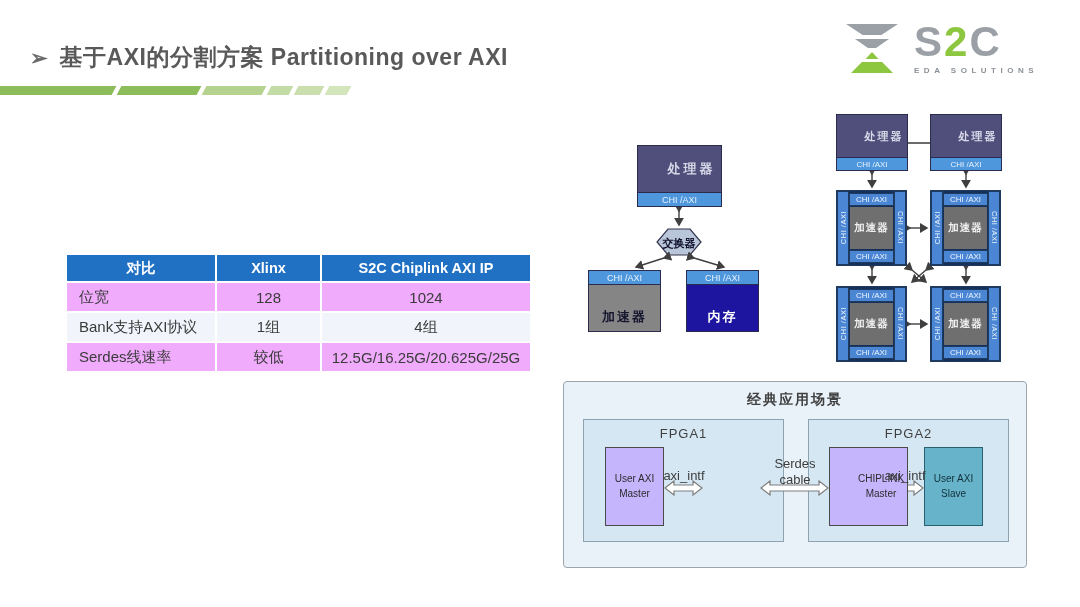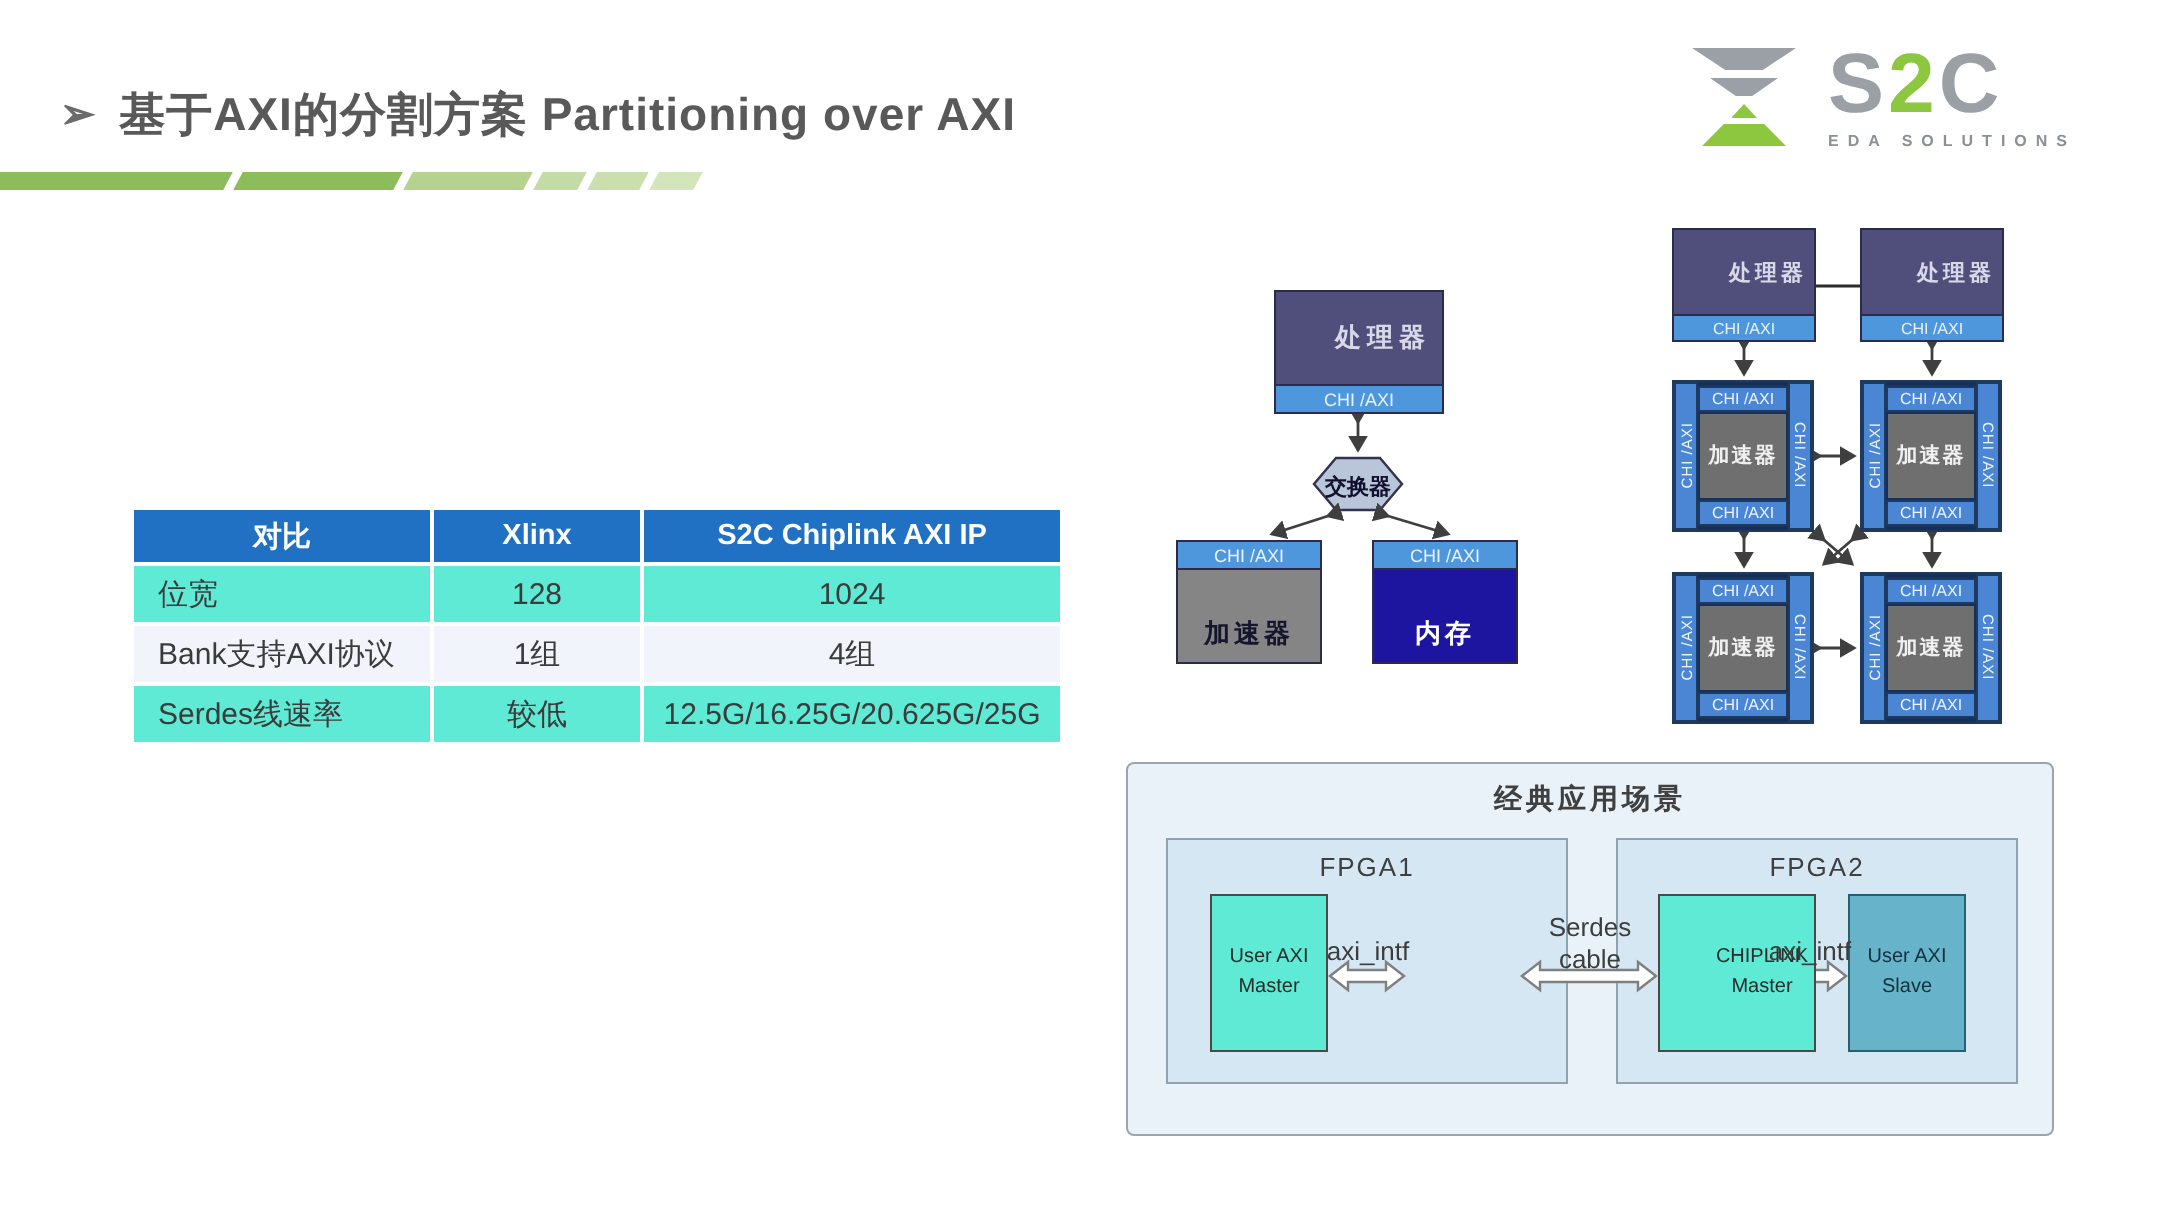--- a/index.html
+++ b/index.html
@@ -29,21 +29,21 @@
   .logo-sub { font-size:8px; letter-spacing:4.5px; color:#8a9097; margin-top:4px; font-weight:bold; }
 
   
   .cmp-table { position:absolute; left:65px; top:253px; border-collapse:collapse; table-layout:fixed; }
   .cmp-table th, .cmp-table td { border:2px solid #ffffff; }
   .cmp-table th {
     background:#2070c4; color:#ffffff; font-size:14.5px; font-weight:bold;
     height:28px; text-align:center;
   }
   .cmp-table td { height:30px; font-size:15px; color:#3b3b3b; text-align:center; }
-  .cmp-table tr.odd td { background:#5eead4; }
+  .cmp-table tr.odd td { background:#f0abfc; }
   .cmp-table tr.even td { background:#f1f4fa; }
   .cmp-table td.c0 { text-align:left; padding-left:12px; }
   .w0 { width:150px; } .w1 { width:105px; } .w2 { width:210px; }
 
   
   .abs { position:absolute; }
   .svg-overlay { position:absolute; left:0; top:0; pointer-events:none; }
 
   
   .soc { left:580px; top:140px; width:200px; height:200px; }
@@ -74,21 +74,21 @@
   .accel .core { position:absolute; left:13px; right:13px; top:16px; bottom:16px; background:#6f6f6f;
                  color:#f0f0f0; display:flex; align-items:center; justify-content:center; font-size:10.5px; font-weight:bold; letter-spacing:1px; }
 
   
   .app { left:563px; top:381px; width:464px; height:187px; background:#e9f2f9; border:1px solid #9aa5ad; border-radius:4px; }
   .app-title { position:absolute; left:0; right:0; top:9px; text-align:center; font-size:14px; font-weight:bold; color:#404040; letter-spacing:2px; }
   .fpga-panel { position:absolute; top:37px; width:201px; height:123px; background:#d6e7f4; border:1px solid #8ea3b0; }
   .fpga-label { position:absolute; left:0; right:0; top:6px; text-align:center; font-size:13px; color:#3f3f3f; letter-spacing:1px; }
   .node { position:absolute; top:65px; height:79px; border:1px solid #4a4a4a; display:flex; align-items:center; justify-content:center; text-align:center; font-size:10px; color:#2b2b2b; line-height:1.45; }
   .node .wrapbox { display:block; width:42px; }
-  .node.cream { background:#5eead4; }
+  .node.cream { background:#c4b5fd; }
   .node.teal  { background:#67b3c9; border-color:#28606f; color:#13303c; }
   .arrow-label { position:absolute; font-size:13px; color:#3d3d3d; text-align:center; line-height:1.2; }
 
   .footnote-line { stroke:#3f3f3f; stroke-width:1.4; }
 </style>
 </head>
 <body>
 
 <div class="slide">
 

